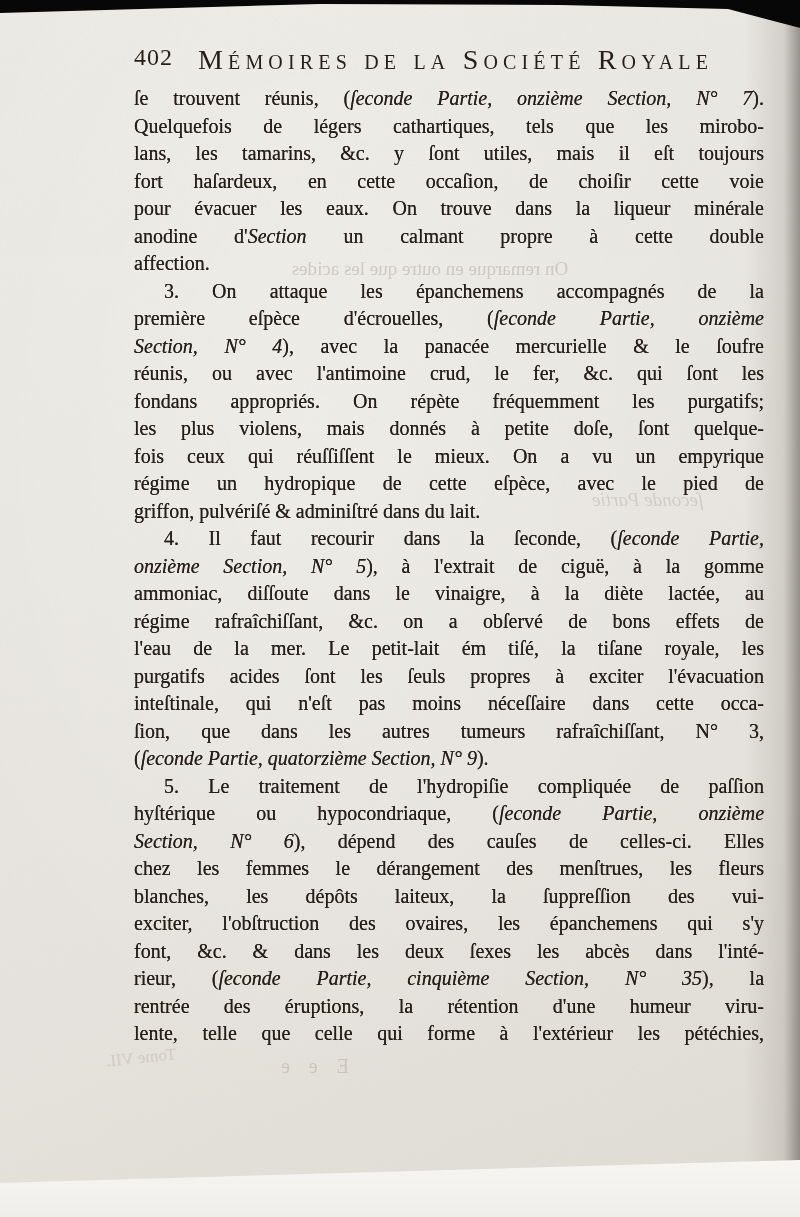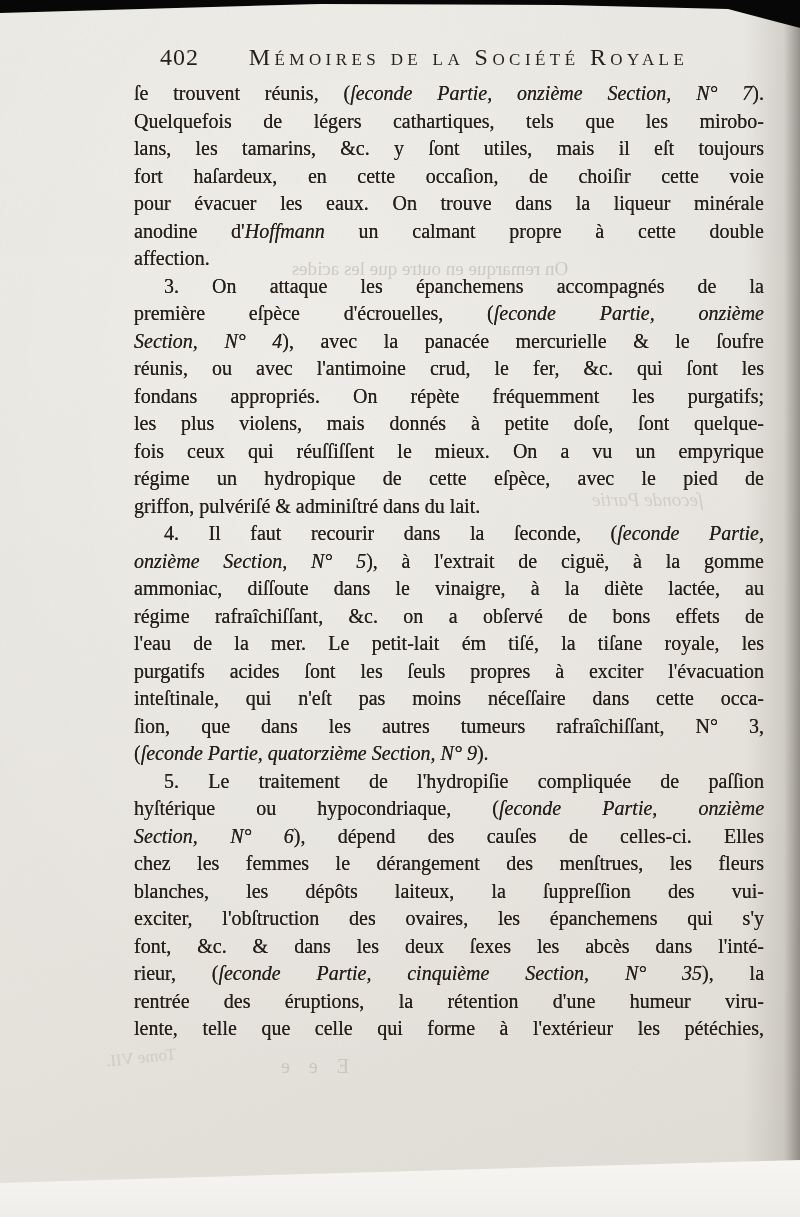--- a/index.html
+++ b/index.html
@@ -17,25 +17,25 @@
       linear-gradient(160deg, #edebe6 0%, #e9e7e1 40%, #e6e3dd 72%, #dfdcd5 100%);
     clip-path: polygon(0 13px, 40% 4px, 70% 5px, 91% 9px, 100% 28px, 100% 100%, 0 100%);
   }
   .underpage {
     position: absolute; left: 0; right: 0; bottom: 0; height: 62px;
     background: linear-gradient(#f7f6f2, #efeeea);
     clip-path: polygon(0 45%, 100% 8%, 100% 100%, 0 100%);
   }
   .noise { position: absolute; inset: 0; opacity: 0.35; pointer-events: none; }
   .content { position: absolute; left: 134px; top: 44px; width: 630px; color: #251f18; }
-  .header { display: flex; align-items: flex-start; margin-bottom: 9px; margin-left: 26px; }
+  .header { display: flex; align-items: flex-start; margin-bottom: 9px; }
   .pagenum { font-size: 24px; letter-spacing: 1px; }
   .title {
     flex: 1; text-align: center; font-variant: small-caps;
-    letter-spacing: 0.185em; font-size: 24px; padding-right: 26px;
+    letter-spacing: 0.185em; font-size: 28px; padding-right: 26px;
     white-space: nowrap;
   }
   .bodytext { font-size: 20px; line-height: 27.5px; text-shadow: 0 0 0.5px rgba(35,30,24,0.9); }
   .line { text-align: justify; text-align-last: justify; }
   .line.last { text-align-last: left; }
   .line.indent { text-indent: 30px; }
   .it { font-style: italic; }
   .ghost {
     position: absolute; color: #8d8678; opacity: 0.32;
     transform: scaleX(-1); filter: blur(0.5px);
@@ -69,21 +69,21 @@
       <span class="pagenum">402</span>
       <span class="title">Mémoires de la Société Royale</span>
     </div>
     <div class="bodytext">
         <div>
           <div class="line"><span>ſe trouvent réunis, (</span><span class="it">ſeconde Partie, onzième Section, N° 7</span><span>).</span></div>
           <div class="line"><span>Quelquefois de légers cathartiques, tels que les mirobo-</span></div>
           <div class="line"><span>lans, les tamarins, &amp;c. y ſont utiles, mais il eſt toujours</span></div>
           <div class="line"><span>fort haſardeux, en cette occaſion, de choiſir cette voie</span></div>
           <div class="line"><span>pour évacuer les eaux. On trouve dans la liqueur minérale</span></div>
-          <div class="line"><span>anodine d'</span><span class="it">Hoffmann</span><span> un calmant propre à cette double</span></div>
+          <div class="line"><span>anodine d'</span><span class="it">Section</span><span> un calmant propre à cette double</span></div>
           <div class="line last"><span>affection.</span></div>
         </div>
         <div>
           <div class="line indent"><span>3. On attaque les épanchemens accompagnés de la</span></div>
           <div class="line"><span>première eſpèce d'écrouelles, (</span><span class="it">ſeconde Partie, onzième</span></div>
           <div class="line"><span class="it">Section, N° 4</span><span>), avec la panacée mercurielle &amp; le ſoufre</span></div>
           <div class="line"><span>réunis, ou avec l'antimoine crud, le fer, &amp;c. qui ſont les</span></div>
           <div class="line"><span>fondans appropriés. On répète fréquemment les purgatifs;</span></div>
           <div class="line"><span>les plus violens, mais donnés à petite doſe, ſont quelque-</span></div>
           <div class="line"><span>fois ceux qui réuſſiſſent le mieux. On a vu un empyrique</span></div>

